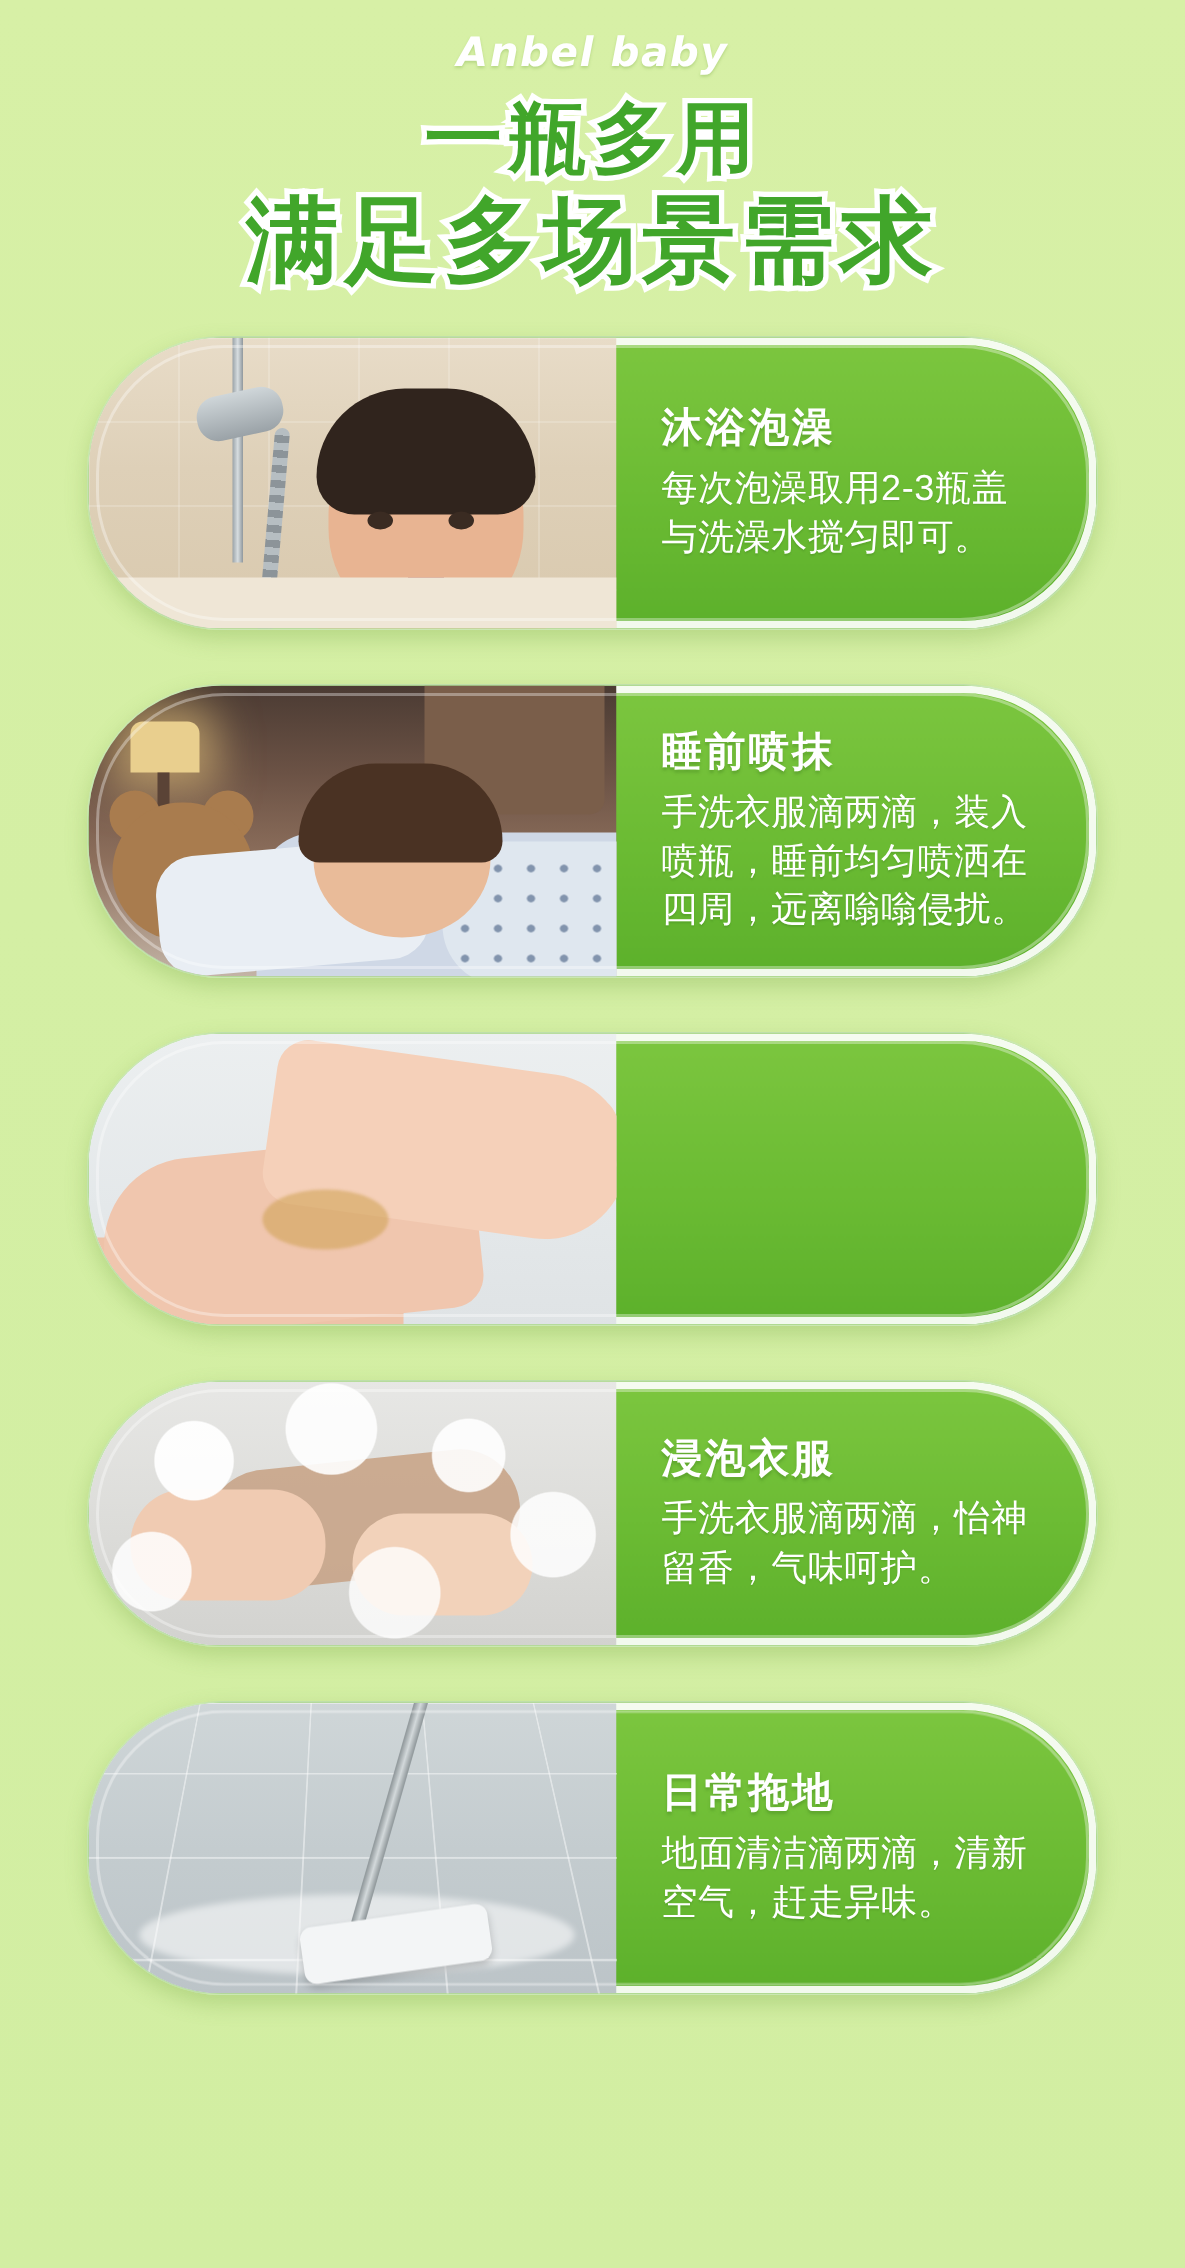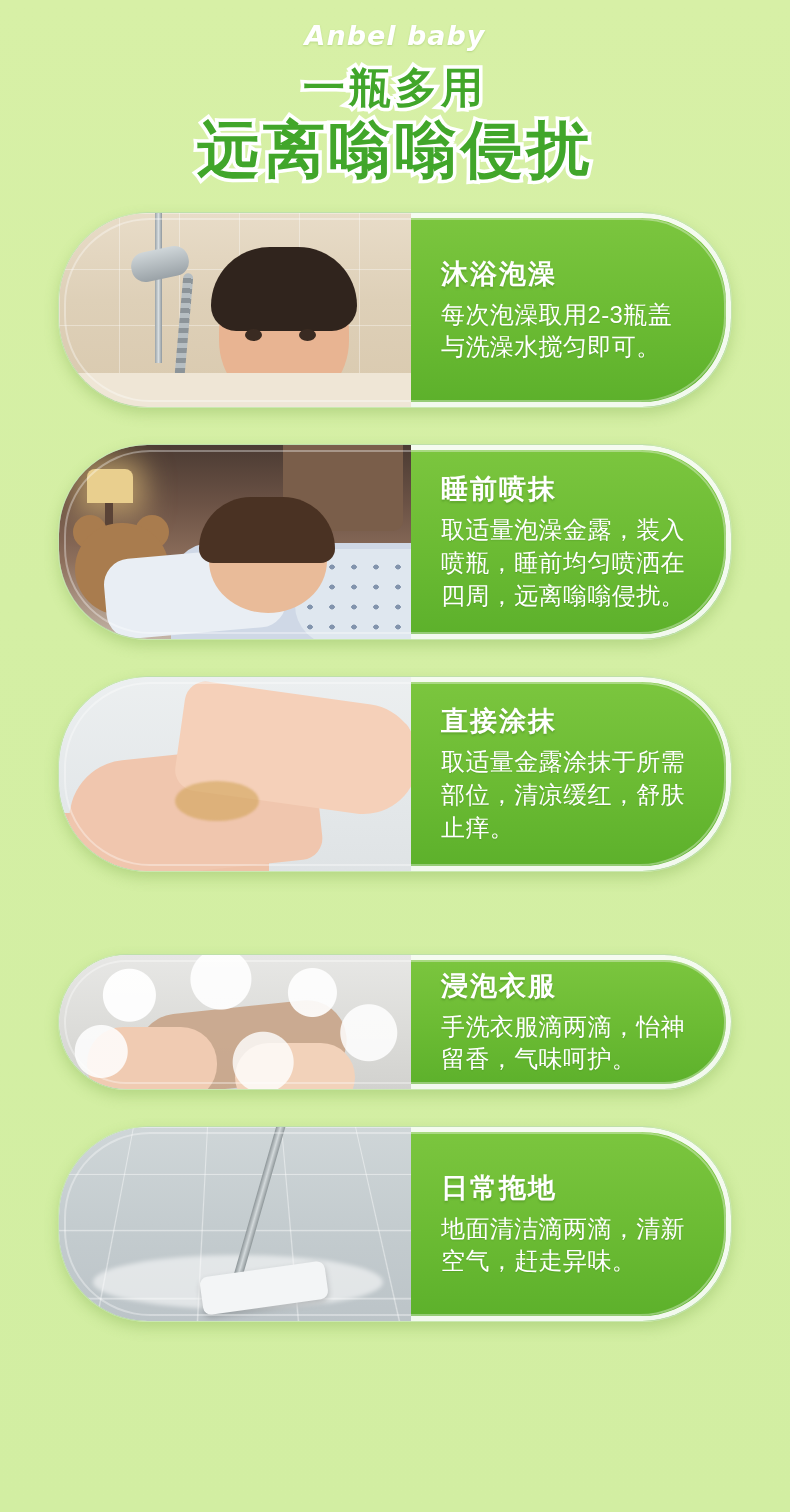--- a/index.html
+++ b/index.html
@@ -33,21 +33,21 @@
   .headline .line {
     font-family: "Liberation Sans", sans-serif;
     font-weight: bold;
     color: #41a62a;
     letter-spacing: 4px;
     line-height: 1.18;
     -webkit-text-stroke: 7px #ffffff;
     paint-order: stroke fill;
     text-shadow: 0 3px 0 rgba(255,255,255,0.9);
   }
-  .headline .line1 { font-size: 42px; }
+  .headline .line1 { font-size: 52px; }
   .headline .line2 { font-size: 62px; }
 
   
   .cards {
     margin-top: 26px;
     padding: 0 58px;
     display: flex;
     flex-direction: column;
     gap: 36px;
   }
@@ -86,21 +86,21 @@
   .card-desc {
     font-size: 24px;
     line-height: 1.36;
     letter-spacing: 0.4px;
     text-shadow: 0 1px 1px rgba(60,120,30,0.25);
   }
 
   .h1 { height: 196px; }
   .h2 { height: 196px; }
   .h3 { height: 196px; }
-  .h4 { height: 136px; margin-top: 46px; }
+  .h4 { height: 178px; }
   .h5 { height: 196px; }
 
   
   .scene { position:absolute; inset:0; }
 
   
   .s1 { background: linear-gradient(180deg,#e8dcc8 0%, #ded0b8 45%, #d9c9ae 100%); }
   .s1 .tilelines { position:absolute; inset:0;
     background-image: linear-gradient(to right, rgba(255,255,255,.35) 1px, transparent 1px),
                       linear-gradient(to bottom, rgba(255,255,255,.35) 1px, transparent 1px);
@@ -176,21 +176,21 @@
     box-shadow: inset 0 0 0 2px rgba(255,255,255,0.35);
   }
 </style>
 </head>
 <body>
 
 <div class="brand">Anbel baby</div>
 
 <div class="headline">
   <div class="line line1">一瓶多用</div>
-  <div class="line line2">远离嗡嗡侵扰</div>
+  <div class="line line2">满足多场景需求</div>
 </div>
 
 <div class="cards">
 
   <div class="card h1">
     <div class="card-photo">
       <div class="scene s1">
         <div class="tilelines"></div>
         <div class="shower-pipe"></div>
         <div class="shower-head"></div>
@@ -223,44 +223,38 @@
         <div class="blanket"></div>
         <div class="kidbody"></div>
         <div class="dots"></div>
         <div class="pillow"></div>
         <div class="kidhead"></div>
         <div class="kidhair"></div>
       </div>
     </div>
     <div class="card-body">
       <div class="card-title">睡前喷抹</div>
-      <div class="card-desc" style="white-space: pre-line;">取适量泡澡金露，装入
+      <div class="card-desc" style="white-space: pre-line;">手洗衣服滴两滴，装入
 喷瓶，睡前均匀喷洒在
 四周，远离嗡嗡侵扰。</div>
     </div>
   </div>
 
   <div class="card h3">
     <div class="card-photo">
       <div class="scene s3">
         <div class="arm"></div>
         <div class="hand1"></div>
         <div class="f1"></div>
           <div class="f2"></div>
           <div class="f3"></div>
         <div class="hand2"></div>
         <div class="gel"></div>
       </div>
     </div>
-    <div class="card-body">
-      <div class="card-title">直接涂抹</div>
-      <div class="card-desc" style="white-space: pre-line;">取适量金露涂抹于所需
-部位，清凉缓红，舒肤
-止痒。</div>
-    </div>
   </div>
 
   <div class="card h4">
     <div class="card-photo">
       <div class="scene s4">
         <div class="cloth"></div>
         <div class="h1a"></div>
         <div class="h2a"></div>
         <div class="foam"></div>
       </div>

